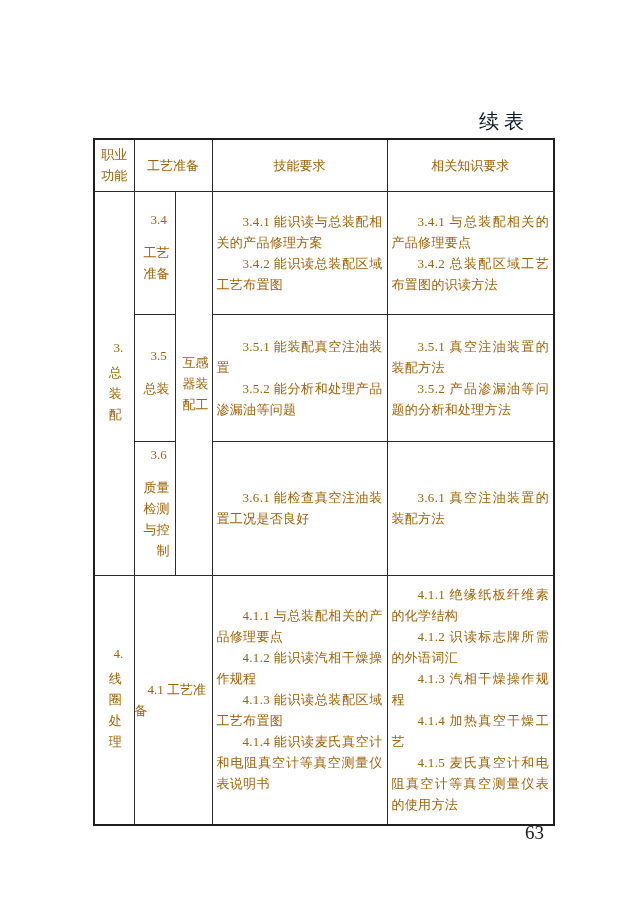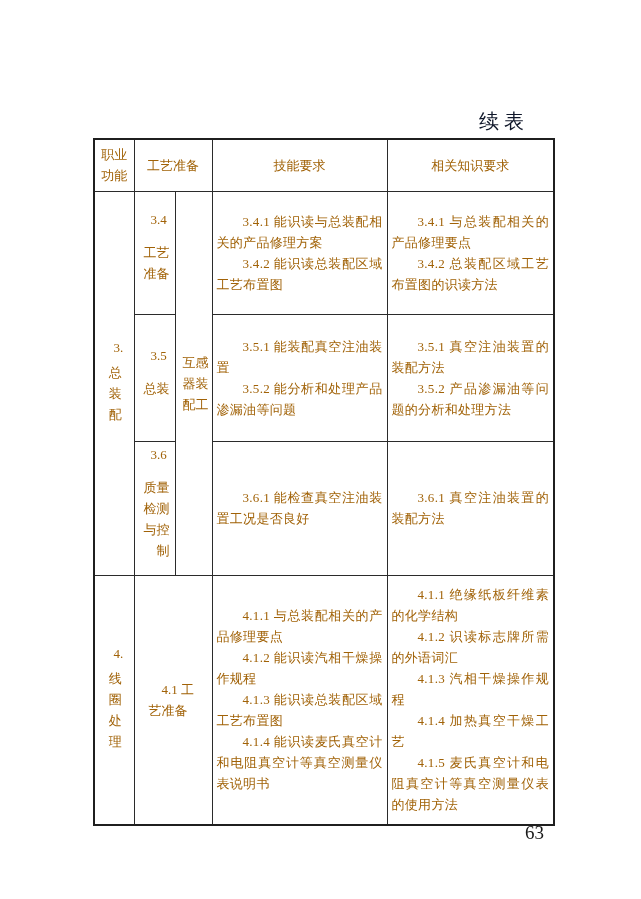--- a/index.html
+++ b/index.html
@@ -59,21 +59,21 @@
   
   td.req { padding: 6px 4px; vertical-align: middle; }
   td.req p {
     margin: 0;
     text-indent: 2em;
     text-align: justify;
     text-align-last: left;
     letter-spacing: 0.3px;
     word-break: break-all;
   }
-  td.workspan { padding: 4px 14px; }
+  td.workspan { padding: 4px 0; }
   .work-h { text-indent: 1em; word-break: break-all; letter-spacing: 0; }
 </style>
 </head>
 <body>
 
 <div class="page">
 
 
   <div class="continued">续表</div>
 

